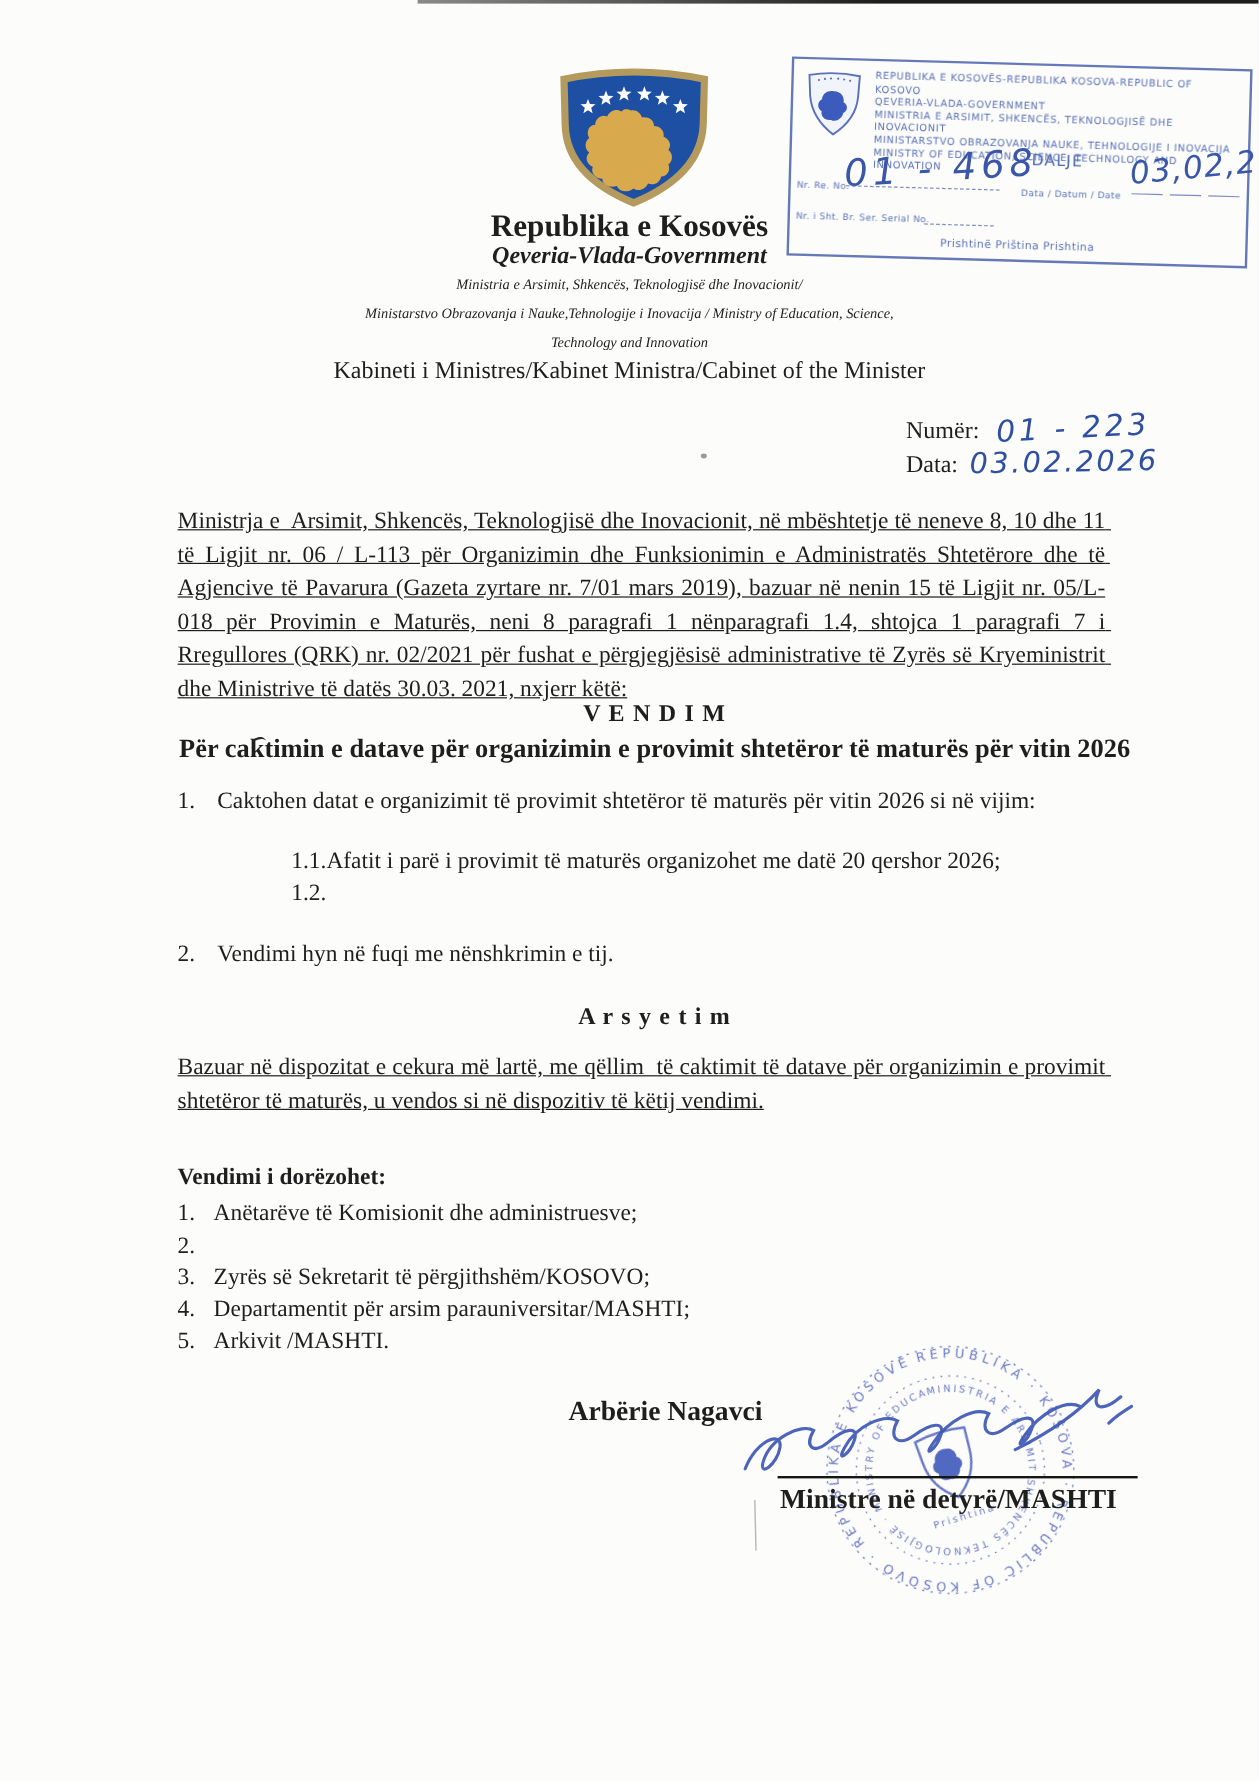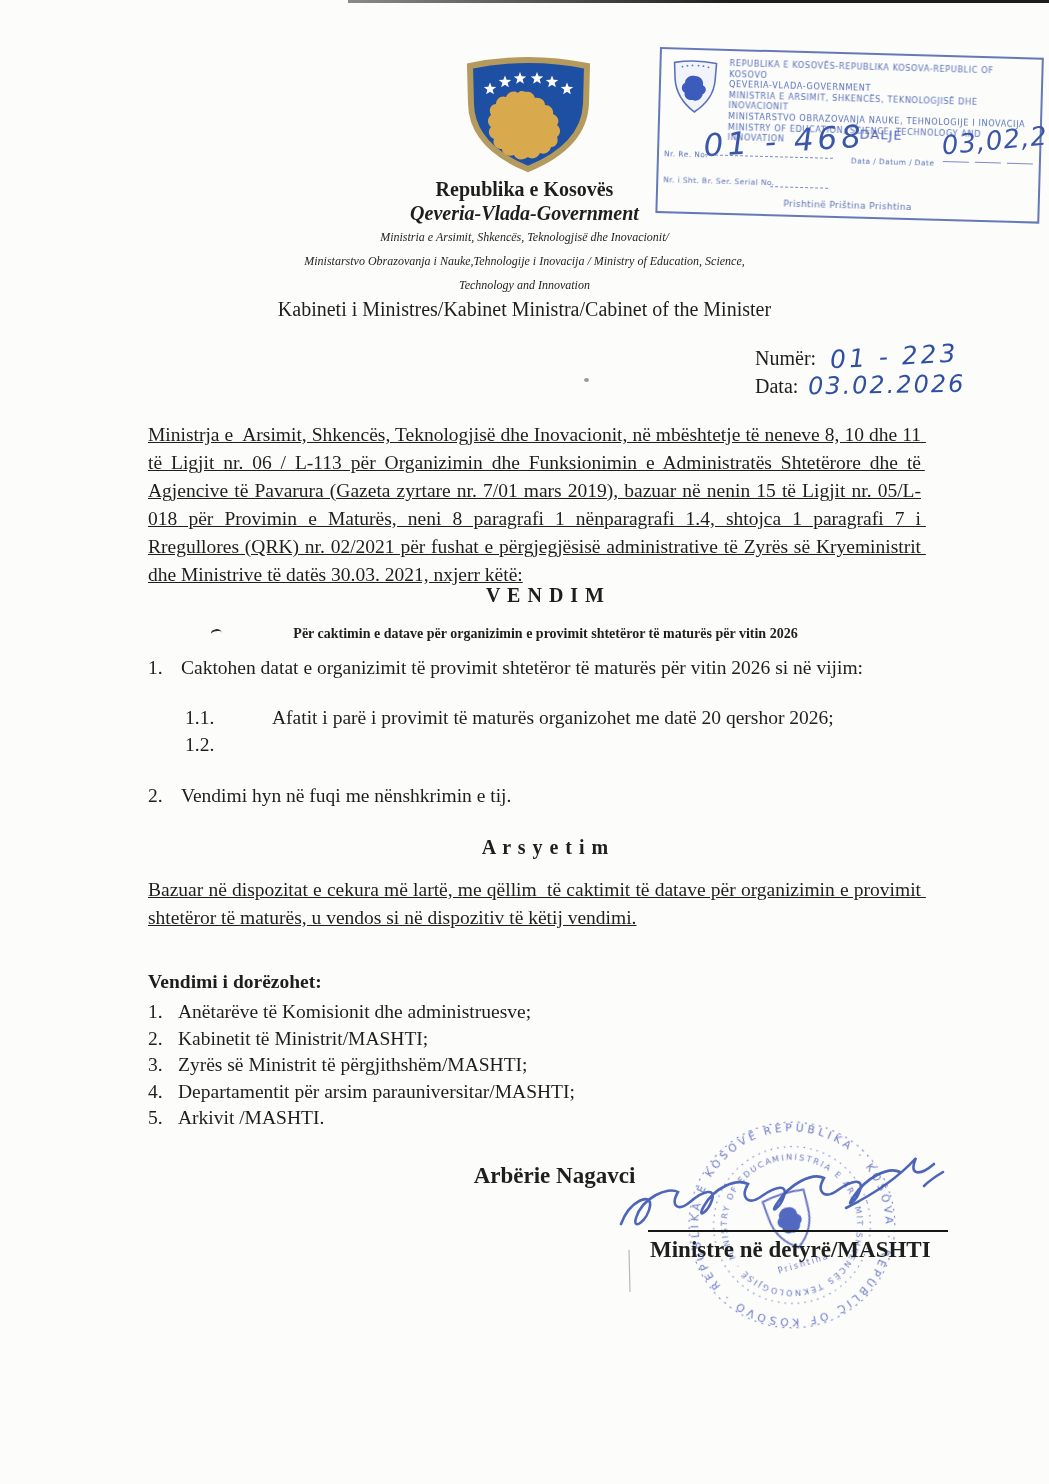--- a/index.html
+++ b/index.html
@@ -7,21 +7,21 @@
     position:relative; width:1049px; height:1484px; margin:0 auto;
     background:#fcfcfa; overflow:hidden;
     font-family:"Liberation Serif", serif; color:#1e1e1e;
   }
   .abs{position:absolute;}
   
   .scanline{left:348px; top:0; width:701px; height:3px;
     background:linear-gradient(to right,#8a8a8a,#1d1d1d 55%);}
   .hdr{left:0; right:0; text-align:center; line-height:24px;}
   .hdr div{height:24px;}
-  .h-bold{font-weight:bold; font-size:20px;text-align:center;}
+  .h-bold{font-weight:bold; font-size:26px;text-align:center;}
   .h-bolditalic{font-weight:bold; font-style:italic; font-size:20px;}
   .h-italic{font-style:italic; font-size:12px;}
   .h-reg{font-size:20px;}
   
   .regstamp{
     left:660px; top:47px; width:380px; height:162px;
     border:2.5px solid rgba(74,97,174,.85);
     transform:rotate(1.6deg); transform-origin:top left;
     color:#5a71ba;
   }
@@ -42,27 +42,27 @@
   .proto .row{height:29px; display:flex; align-items:baseline;}
   .hw{font-family:"DejaVu Sans",sans-serif; font-style:italic; color:#2f4fa2;}
   .proto-num{font-size:25px; letter-spacing:3px; margin-left:14px; transform:rotate(-3deg);}
   .proto-date{font-size:24px; letter-spacing:2px; margin-left:10px; transform:rotate(-1deg);}
   
   .para{left:148px; width:773px; font-size:19.5px; line-height:28px;
     text-align:justify; white-space:pre-wrap;text-decoration:underline;}
   .intro{top:421px;}
   .c-head{left:0; right:0; text-align:center; font-weight:bold; font-size:20px;padding-left:42px;}
   .vendim{top:584px; letter-spacing:1px;}
-  .subtitle{top:626px; font-size:14px;}
+  .subtitle{top:611px; font-size:22px;}
   .penmark{position:absolute; left:211px; top:3px; width:11px; height:7px;
     border-top:2px solid #2c2c2c; border-radius:50% 60% 0 0; transform:rotate(-12deg);}
   .item{left:148px; width:775px; display:flex; font-size:19.5px; line-height:27px;}
   .item .no{width:33px; flex:none;}
   .subitem{left:185px; width:738px; display:flex; font-size:19.5px; line-height:27px;}
-  .subitem .no{width:87px; flex:none;}
+  .subitem .no{width:87px; flex:none;text-align:right;}
   .arsyetim{top:836px; letter-spacing:1px;}
   .bazuar{top:876px;}
   .dl-head{left:148px; top:971px; font-weight:bold; font-size:19.5px;}
   .dl{left:148px; top:999px; font-size:19.5px; line-height:26.5px;}
   .dl .row{display:flex;}
   .dl .no{width:30px; flex:none;}
   
   .sig-name{left:0; right:0; top:1163px; text-align:center; font-weight:bold; font-size:23px;
     z-index:4; transform:translateX(30px);}
   .sig-line{left:648px; top:1230px; width:300px; height:2px; background:#161616; z-index:4;}
@@ -176,25 +176,24 @@
   <div class="abs c-head arsyetim">A r s y e t i m</div>
 
   <div class="abs dl-head">Vendimi i dorëzohet:</div>
   <div class="abs dl">
     <div class="row">
       <span class="no">1.</span>
       <span>Anëtarëve të Komisionit dhe administruesve;</span>
     </div>
     <div class="row">
       <span class="no">2.</span>
-      <span>Kabinetit të Ministrit/MASHTI;</span>
     </div>
     <div class="row">
       <span class="no">3.</span>
-      <span>Zyrës së Ministrit të përgjithshëm/MASHTI;</span>
+      <span>Zyrës së Sekretarit të përgjithshëm/KOSOVO;</span>
     </div>
     <div class="row">
       <span class="no">4.</span>
       <span>Departamentit për arsim parauniversitar/MASHTI;</span>
     </div>
     <div class="row">
       <span class="no">5.</span>
       <span>Arkivit /MASHTI.</span>
     </div>
   </div>

